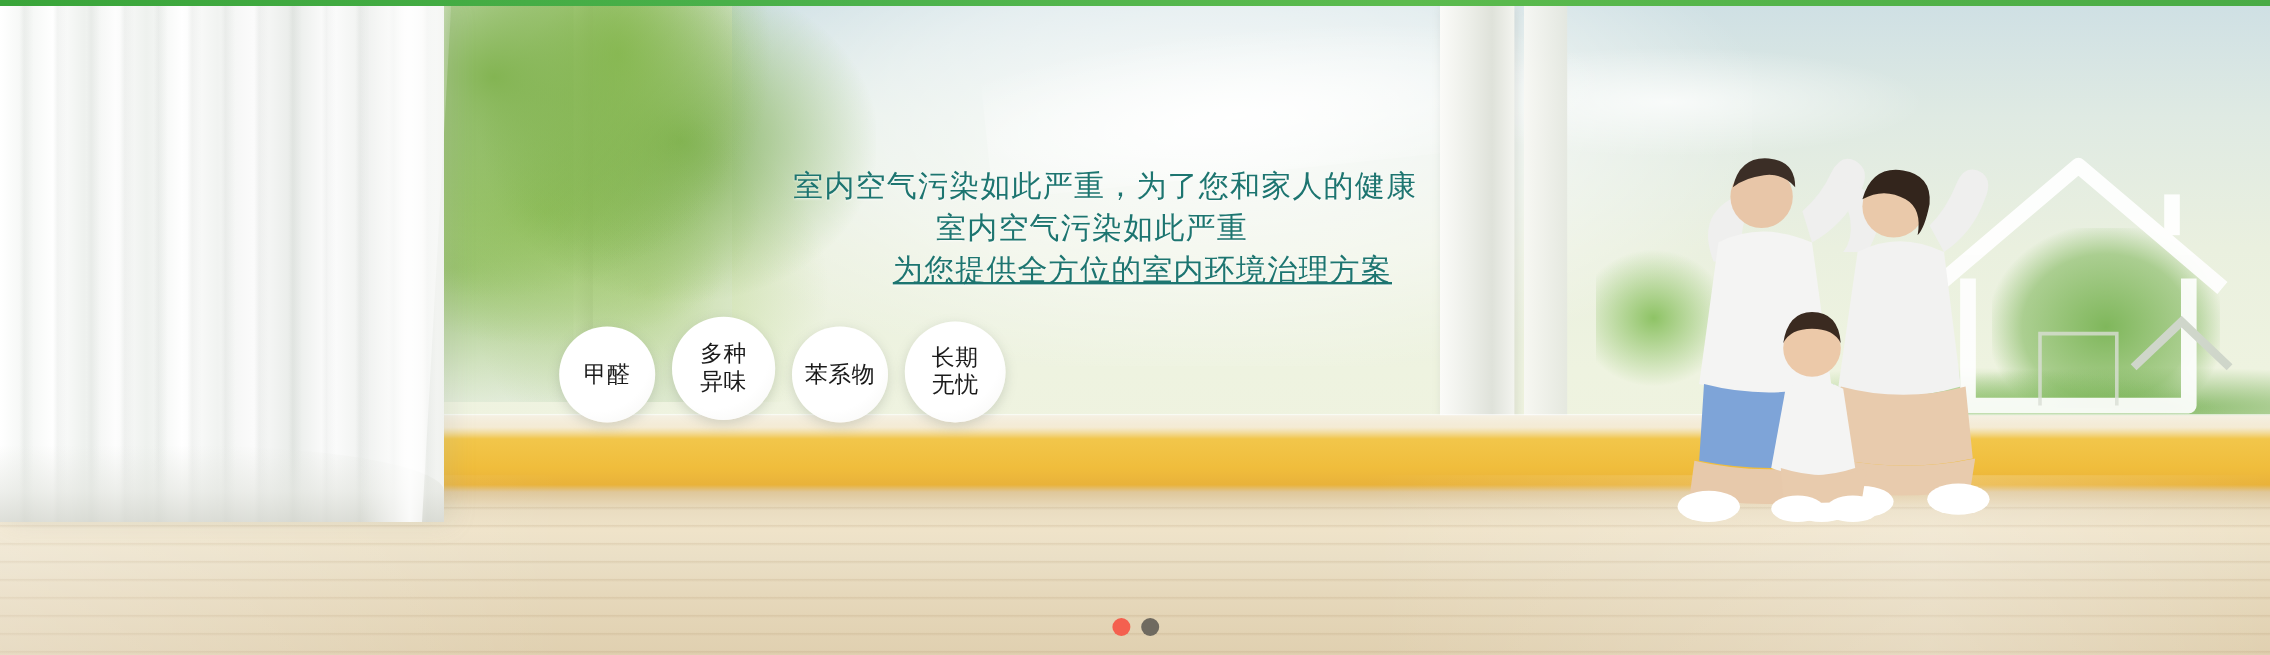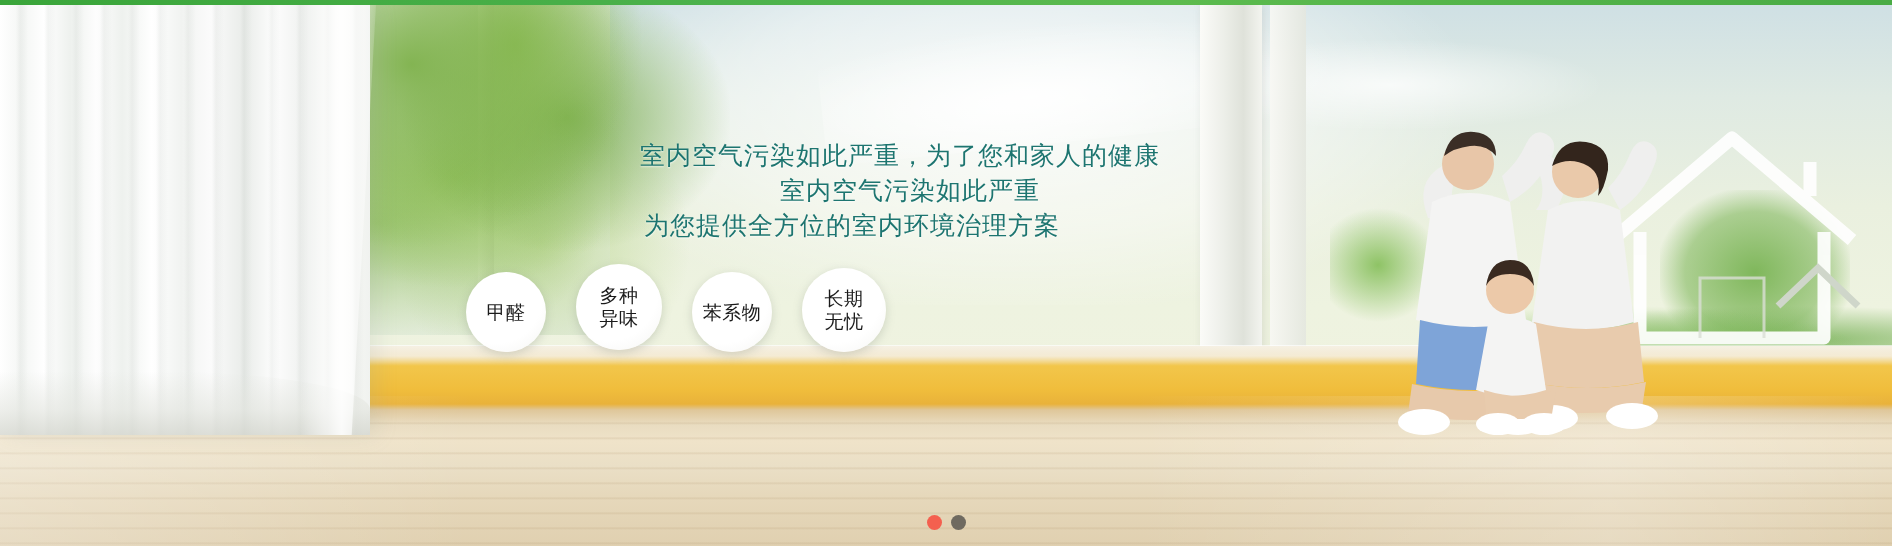--- a/index.html
+++ b/index.html
@@ -111,27 +111,27 @@
 
   
   .family { position:absolute; left:1320px; top:110px; width:420px; height:330px; z-index:5; }
 
   
   .headline { position:absolute; left:640px; top:138px; width:520px; z-index:20;
               text-align:center; color:#1a6f6b; }
   .hl-line { font-size:25px; line-height:35px; letter-spacing:1px; font-weight:400;
              color:#1d7570; text-shadow:0 1px 2px rgba(255,255,255,.75);
              white-space:nowrap; }
-  .hl-line.l1 { text-align:center; }
+  .hl-line.l1 { text-align:center;margin-left:21px; }
   .hl-line.l2 { text-align:center; padding-left:20px; }
-  .hl-line.l3 { text-align:left; padding-left:4px; }
+  .hl-line.l3 { text-align:right; padding-left:4px;text-decoration:underline; }
 
   
   .badges { position:absolute; left:466px; top:272px; z-index:25;
-            display:flex; align-items:flex-start; gap:16px; }
+            display:flex; align-items:flex-start; gap:0px; }
   .badge { width:80px; height:80px; border-radius:50%;
            background:radial-gradient(circle at 38% 32%, #ffffff 0%, #ffffff 62%, #f4f4f2 100%);
            box-shadow:0 3px 10px rgba(120,130,115,.28);
            display:flex; flex-direction:column; align-items:center; justify-content:center;
            color:#1b1b1b; font-size:19px; line-height:23px; letter-spacing:.5px;
            margin-right:14px; flex:0 0 auto; }
   .badge.b3 { width:86px; height:86px; margin-top:-8px; }
   .badge.b4 { width:84px; height:84px; margin-top:-4px;font-family:Liberation Serif, serif; }
   .badge span { display:block; }
 

